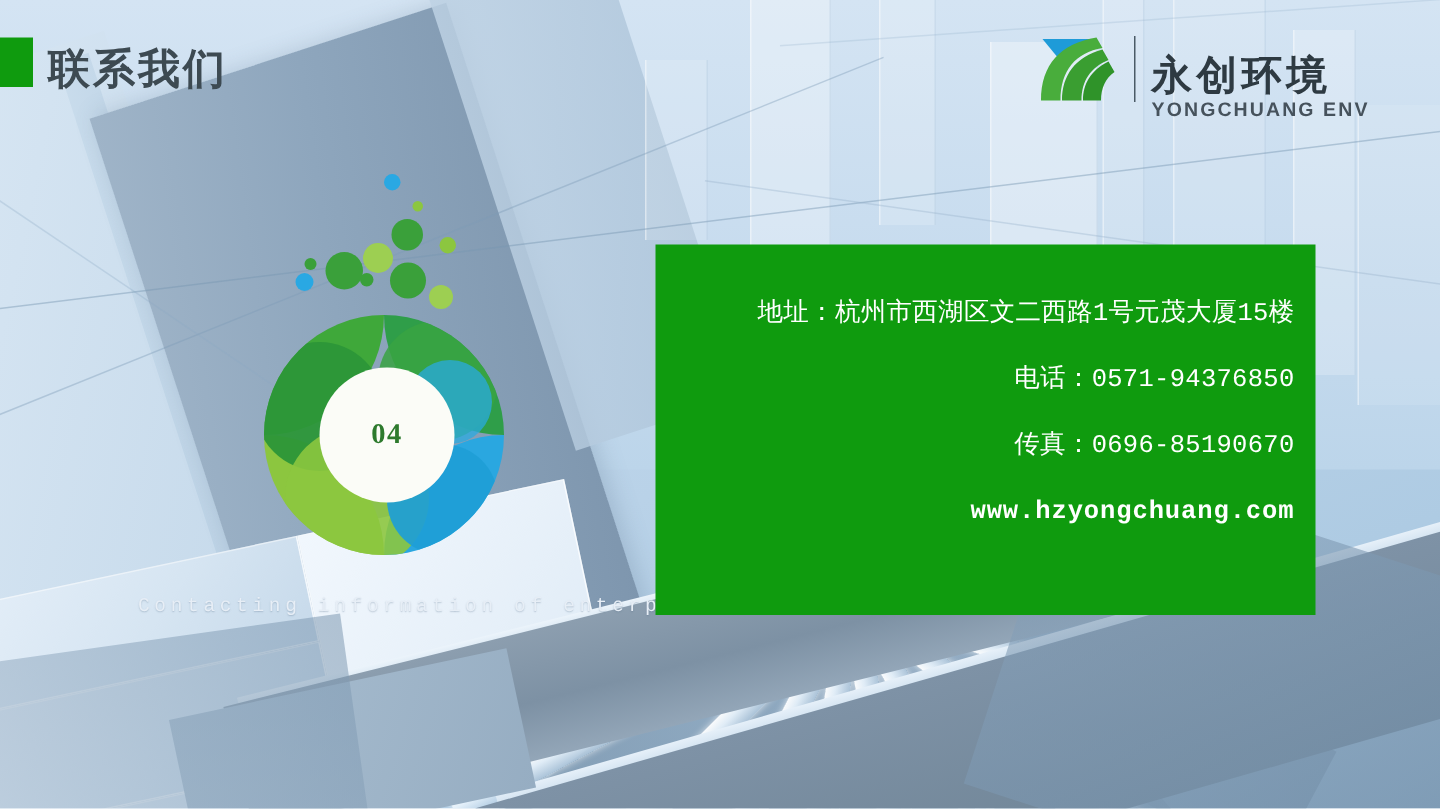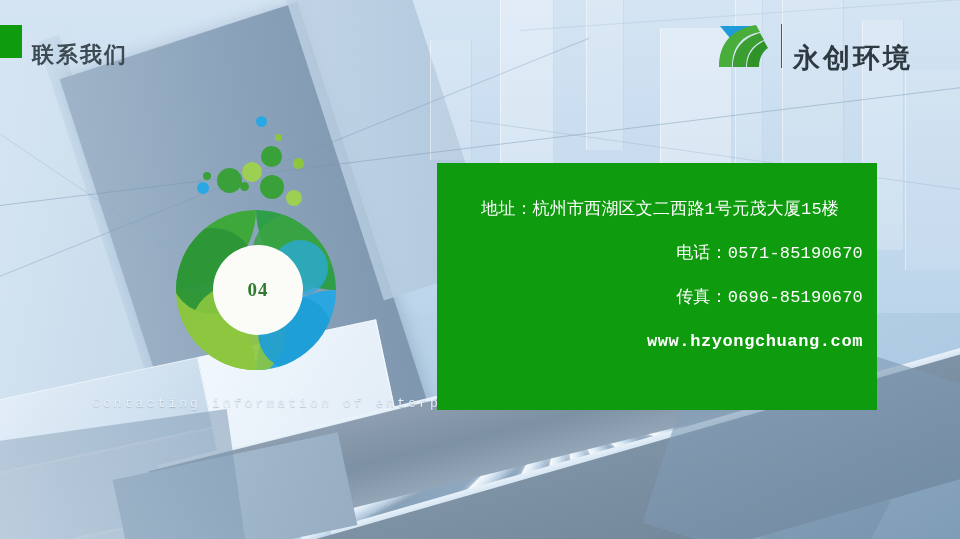--- a/index.html
+++ b/index.html
@@ -164,22 +164,22 @@
     transform: rotate(-8deg);
   }
 
   
   .header-mark {
     position: absolute; left: 0px; top: 25px;
     width: 22px; height: 33px;
     background: #0f9b0e;
   }
   .header-title {
-    position: absolute; left: 32px; top: 40px;
-    font-size: 22px; font-weight: bold;
+    position: absolute; left: 32px; top: 27px;
+    font-size: 28px; font-weight: bold;
     color: #3d4a52;
     letter-spacing: 2px;
     white-space: nowrap;
   }
 
   
   .logo {
     position: absolute; right: 47px; top: 22px;
     height: 48px;
     display: flex; align-items: center;
@@ -248,21 +248,21 @@
   .info-line {
     color: #ffffff;
     font-family: "Liberation Mono", monospace;
     font-size: 17px;
     text-align: right;
     line-height: 1;
     margin-bottom: 27px;
     white-space: nowrap;
     letter-spacing: 0.2px;
   }
-  .info-line.addr { text-align: center; }
+  .info-line.addr { }
   .info-line.web { letter-spacing: 0.6px; font-weight: bold; }
 </style>
 </head>
 <body>
 
 <div id="slide">
 
   <div class="bg-layer">
     <div class="bg-wash-top"></div>
 
@@ -334,20 +334,21 @@
       <svg viewBox="0 0 54 46" width="54" height="46" aria-hidden="true">
         <path d="M4 3 L38 3 L18 20 Z" fill="#1e9bd8"></path>
         <path d="M40 2 C16 6 3 20 3 44 L16 44 C16 24 26 12 44 9 Z" fill="#49ad3c"></path>
         <path d="M44 10 C26 15 17 27 17 44 L30 44 C30 31 36 22 48 17 Z" fill="#3a9e31"></path>
         <path d="M48 18 C36 24 31 33 31 44 L43 44 C43 36 46 29 52 25 Z" fill="#2f9329"></path>
       </svg>
     </div>
     <div class="logo-divider"></div>
     <div class="logo-words">
       <div class="logo-cn">永创环境</div>
+      <div class="logo-en">YONGCHUANG ENV</div>
     </div>
   </div>
 
   <div class="deco">
 
     <div class="big-wheel">
       <div class="wq" style="left:0;top:0;background:#3fa83a;border-bottom-right-radius:100%;"></div>
       <div class="wq" style="left:50%;top:0;background:#2f9e49;border-bottom-left-radius:100%;"></div>
       <div class="wq" style="left:0;top:50%;background:#8cc63f;border-top-right-radius:100%;"></div>
       <div class="wq" style="left:50%;top:50%;background:#2aa7e0;border-top-left-radius:100%;"></div>
@@ -372,18 +373,18 @@
 
     <div class="center-circle">
       <span class="center-num">04</span>
     </div>
   </div>
 
   <div class="sec-sub">Contacting information of enterprise</div>
 
   <div class="info-box">
     <div class="info-line addr">地址：杭州市西湖区文二西路1号元茂大厦15楼</div>
-    <div class="info-line">电话：0571-85190670</div>
+    <div class="info-line">电话：0571-94376850</div>
     <div class="info-line">传真：0696-85190670</div>
     <div class="info-line web">www.hzyongchuang.com</div>
   </div>
 
 </div>
 
 </body></html>

